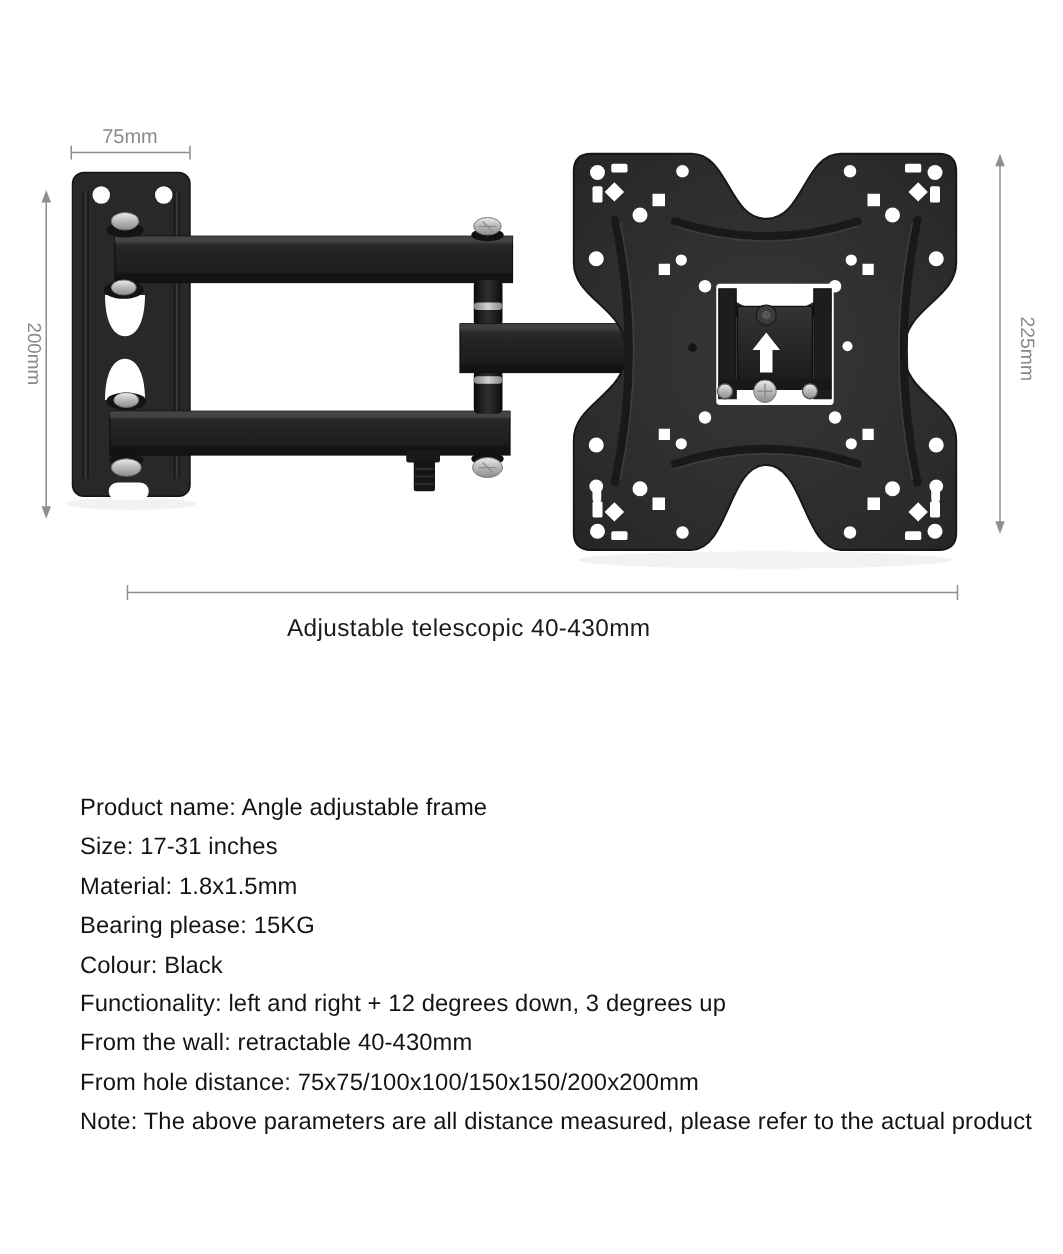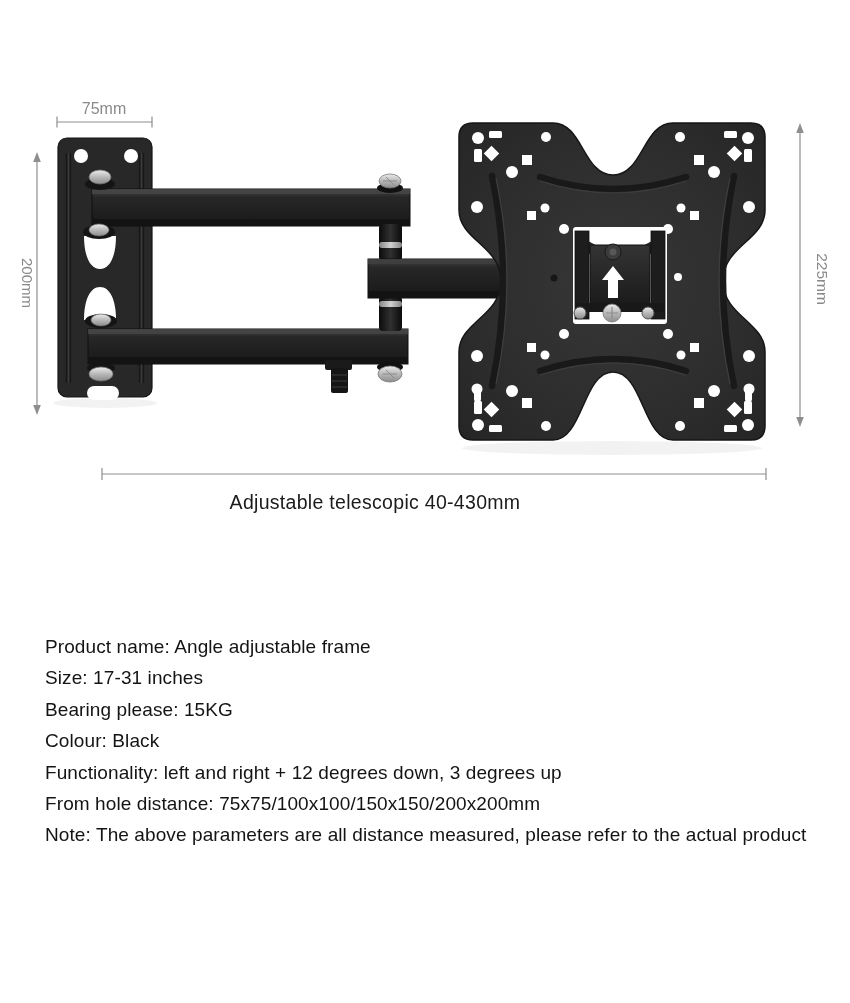--- a/index.html
+++ b/index.html
@@ -2,21 +2,21 @@
 <html><head>
 <meta charset="utf-8">
 <style>
   html,body{margin:0;padding:0;}
   body{
     width:850px;height:1003px;position:relative;background:#ffffff;
     font-family:"Liberation Sans", sans-serif;overflow:hidden;
   }
   .canvas{position:absolute;left:0;top:0;width:850px;height:854px;background:#fff;}
   .diagram-svg{position:absolute;left:0;top:0;}
-  .specs{position:absolute;left:45px;top:631px;width:780px;}
+  .specs{position:absolute;left:64px;top:631px;width:780px;}
   .spec-line{
     font-size:19px;line-height:31.4px;color:#141414;
     letter-spacing:.1px;white-space:nowrap;
   }
 </style>
 </head>
 <body>
 
 <div class="canvas">
 
@@ -242,20 +242,22 @@
       <g>
         <path d="M102 474 H766 M102 468 V480 M766 468 V480" stroke="#8e8e8e" stroke-width="1.2" fill="none"></path>
         <text x="375" y="509" text-anchor="middle" font-size="19.5" fill="#1b1b1b" letter-spacing="0.3">Adjustable telescopic 40-430mm</text>
       </g>
     </g>
   </svg>
 
   <div class="specs">
     <div class="spec-line">Product name: Angle adjustable frame</div>
     <div class="spec-line">Size: 17-31 inches</div>
+    <div class="spec-line">Material: 1.8x1.5mm</div>
     <div class="spec-line">Bearing please: 15KG</div>
     <div class="spec-line">Colour: Black</div>
     <div class="spec-line">Functionality: left and right + 12 degrees down, 3 degrees up</div>
+    <div class="spec-line">From the wall: retractable 40-430mm</div>
     <div class="spec-line">From hole distance: 75x75/100x100/150x150/200x200mm</div>
     <div class="spec-line">Note: The above parameters are all distance measured, please refer to the actual product</div>
   </div>
 
 </div>
 
 </body></html>

